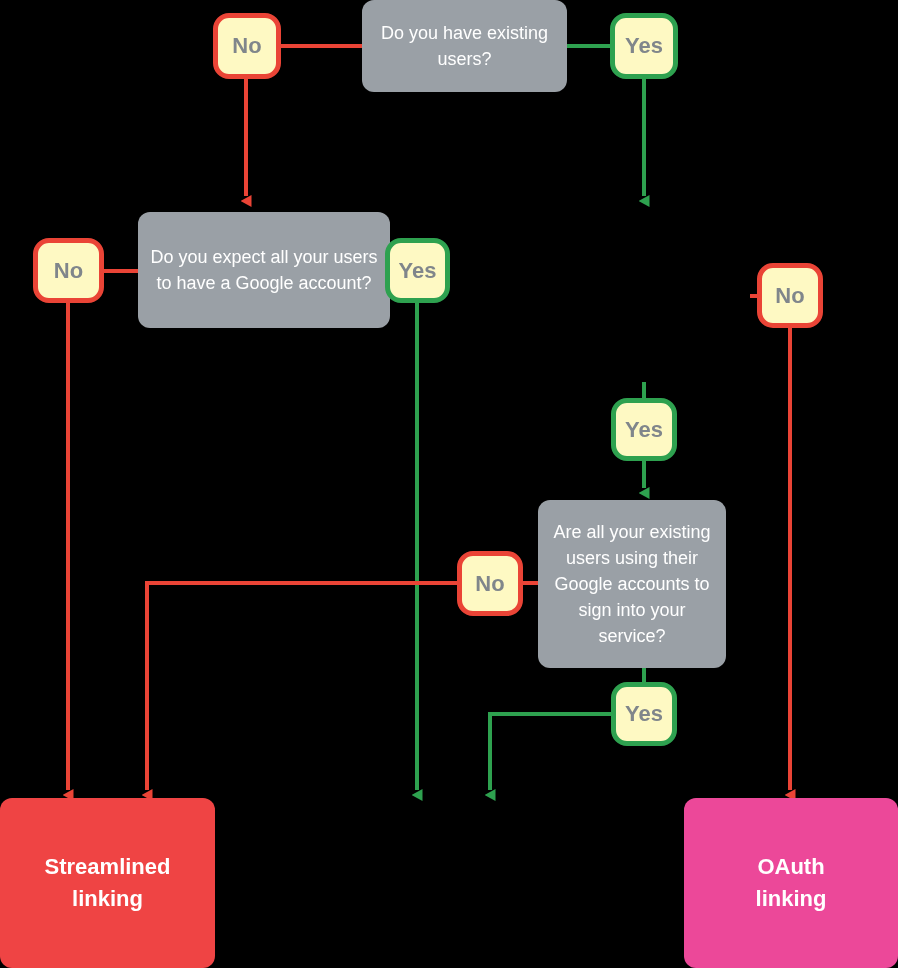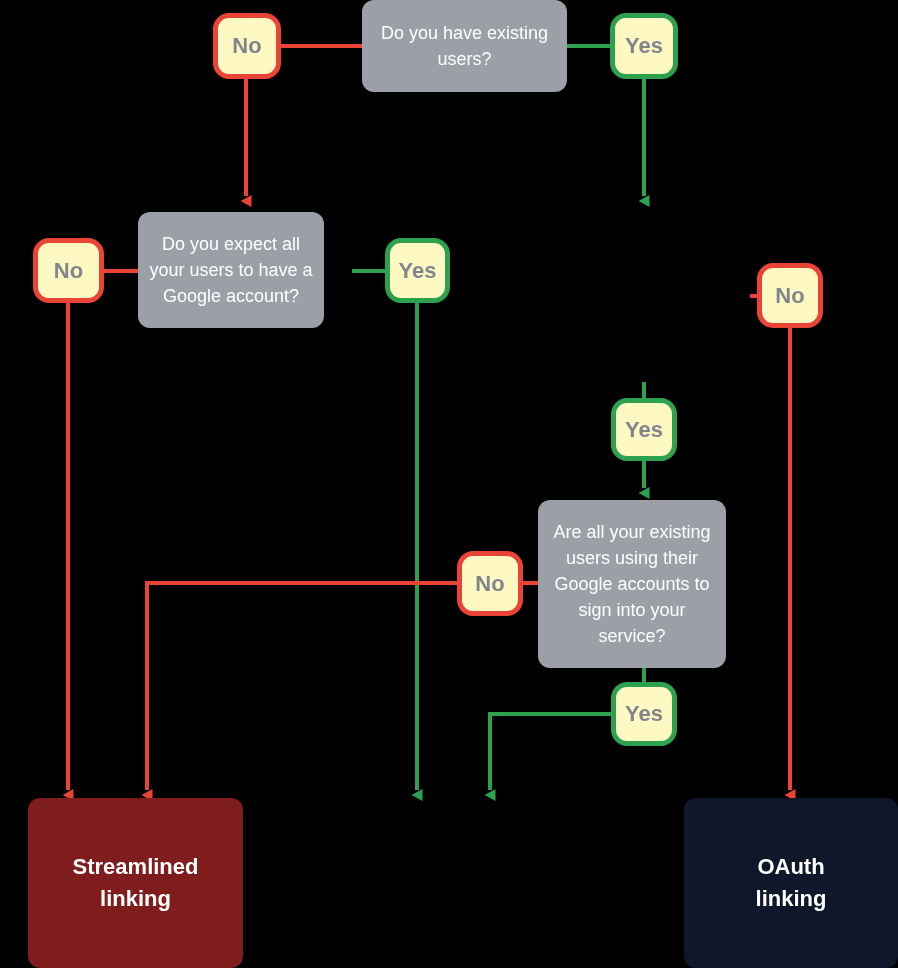--- a/index.html
+++ b/index.html
@@ -49,22 +49,22 @@
   .pill-red { border: 5px solid #ea4436; }
   .pill-green { border: 5px solid #2ea14f; }
   .result {
     border-radius: 12px;
     color: #ffffff;
     font-size: 22px;
     font-weight: bold;
     line-height: 32px;
     z-index: 3;
   }
-  .result-primary { background: #7f1d1d; margin-left: 28px; }
-  .result-light { background: #0f172a; }
+  .result-primary { background: #ef4444; }
+  .result-light { background: #ec4899; }
   .result-label { display: block; }
 </style>
 </head>
 <body>
 
 <div id="canvas">
 
   <svg id="edges" viewBox="0 0 898 968" width="898" height="968" xmlns="http://www.w3.org/2000/svg">
     <defs>
       <marker id="arrow-red" markerWidth="12" markerHeight="11" refX="1" refY="5.5" orient="auto" markerUnits="userSpaceOnUse">
@@ -108,21 +108,21 @@
       <path d="M644,667 L644,682" stroke="#2ea14f"></path>
 
       <path d="M611,714 L490,714 L490,790" stroke="#2ea14f" marker-end="url(#arrow-green)"></path>
     </g>
   </svg>
 
   <div class="node decision" style="left:362px; top:0px; width:205px; height:92px;">
     <span>Do you have existing users?</span>
   </div>
 
-  <div class="node decision" style="left:138px; top:212px; width:186px; height:116px;">
+  <div class="node decision" style="left:138px; top:212px; width:252px; height:116px;">
     <span>Do you expect all your users to have a Google account?</span>
   </div>
 
 
   <div class="node decision" style="left:538px; top:500px; width:188px; height:168px;">
     <span>Are all your existing users using their Google accounts to sign into your service?</span>
   </div>
 
   <div class="node pill pill-red" style="left:213px; top:13px; width:68px; height:66px;">
     <span>No</span>

